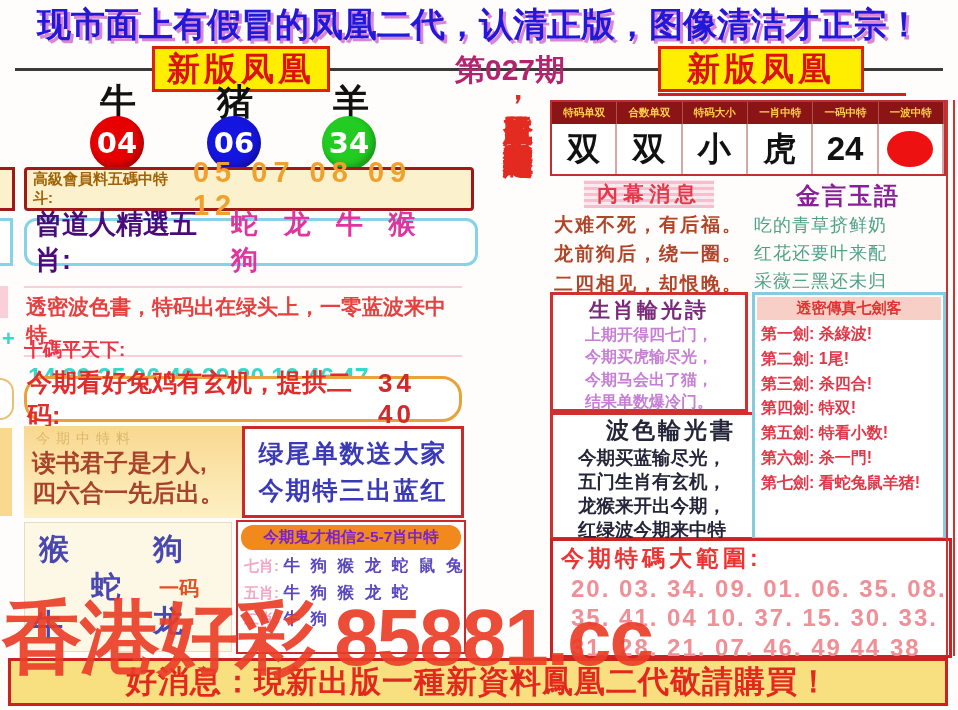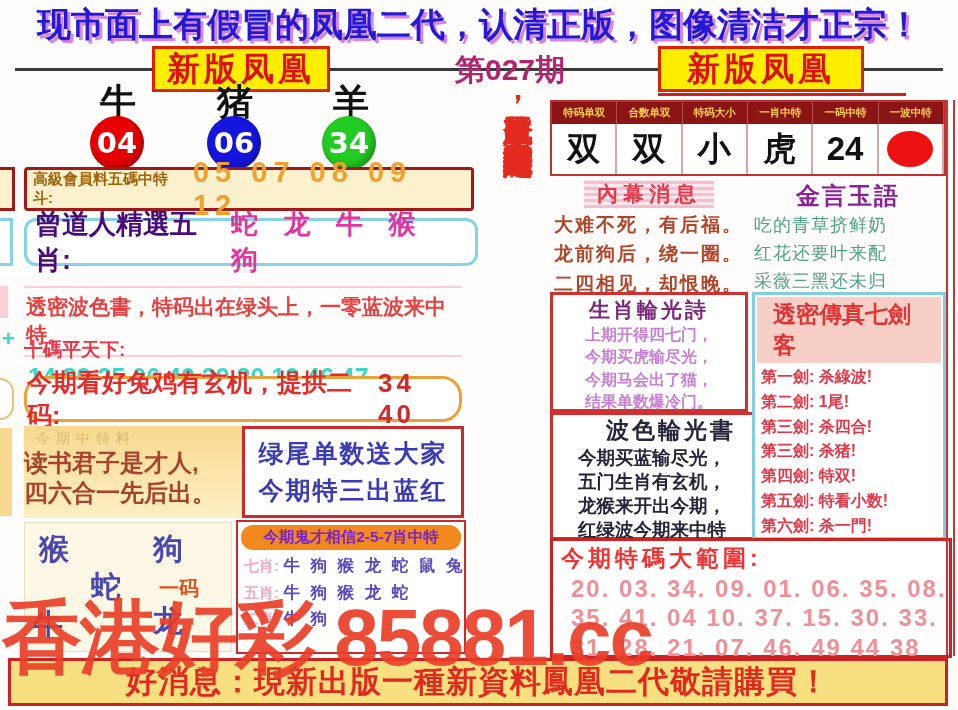--- a/index.html
+++ b/index.html
@@ -40,21 +40,21 @@
     border-top:2px solid rgba(240,150,170,.45);border-bottom:2px solid rgba(240,150,170,.45);padding:5px 0 6px 2px;}
   .ten-codes{left:24px;top:337px;width:436px;}
   .ten-label{font-size:19px;font-weight:bold;color:#ee3344;}
   .ten-numbers{font-size:25px;font-weight:bold;color:#38d8c8;margin-left:4px;}
   .two-box{left:24px;top:376px;width:432px;height:40px;background:#fff;border:3px solid #e8a23c;
     border-radius:20px;display:flex;align-items:center;justify-content:center;}
   .two-text{font-size:25px;font-weight:bold;color:#e32b2b;}
   .two-numbers{font-size:26px;font-weight:bold;color:#d02a2a;margin-left:10px;letter-spacing:4px;}
   .verse-box{left:24px;top:426px;width:240px;height:92px;background:linear-gradient(180deg,#f9d890,#fdf0c4);}
   .verse-faint{display:block;font-size:14px;color:rgba(190,150,60,.5);padding:4px 0 0 12px;letter-spacing:6px;}
-  .verse-line{display:block;font-size:24px;font-weight:bold;color:#a8432b;line-height:1.25;}
+  .verse-line{display:block;font-size:24px;font-weight:bold;color:#a8432b;padding-left:8px;line-height:1.25;}
   .greentail-box{left:242px;top:426px;width:216px;height:86px;background:#fff;border:3px solid #cc2a2a;
     display:flex;flex-direction:column;align-items:center;justify-content:center;}
   .greentail-line{font-size:25px;font-weight:bold;color:#3a3ab8;line-height:1.5;letter-spacing:2px;}
   .scatter-box{left:24px;top:522px;width:206px;height:128px;background:#fdf8e6;border:1px solid #e6ddbe;}
   .scatter-box span{position:absolute;font-size:30px;font-weight:bold;color:#4848b0;}
   .sc-monkey{left:14px;top:6px;} .sc-dog{left:128px;top:6px;} .sc-snake{left:66px;top:44px;}
   .sc-ox{left:8px;top:82px;} .sc-dragon{left:128px;top:78px;}
   .sc-code{left:134px;top:52px;font-size:20px !important;color:#e05020 !important;}
   .ghost-box{left:236px;top:520px;width:226px;height:130px;background:#fff;border:2px solid #cc2a2a;}
   .ghost-title{margin:3px 3px 2px 3px;background:#f2891e;border-radius:12px;color:#7a22cc;
@@ -83,21 +83,21 @@
   .golden{left:752px;top:180px;width:192px;height:110px;}
   .golden-title{text-align:center;font-size:24px;font-weight:bold;color:#8a1f9a;letter-spacing:2px;}
   .golden-line{font-size:18px;color:#4fa188;line-height:1.55;letter-spacing:1px;padding-left:2px;white-space:nowrap;}
   .zpoem{left:550px;top:292px;width:192px;height:114px;background:#fff;border:3px solid #d03030;}
   .zpoem-title{text-align:center;font-size:21px;font-weight:bold;color:#7a2a7a;letter-spacing:3px;padding-top:1px;}
   .zpoem-line{text-align:center;font-size:16px;font-weight:bold;color:#c67fd4;line-height:1.4;white-space:nowrap;}
   .wpoem{left:550px;top:412px;width:192px;height:122px;background:#fff;border:3px solid #d03030;padding-left:22px;}
   .wpoem-title{text-align:center;font-size:23px;font-weight:bold;color:#26263a;letter-spacing:3px;}
   .wpoem-line{font-size:18.5px;font-weight:bold;color:#26263a;line-height:1.3;padding-left:3px;white-space:nowrap;}
   .swords{left:752px;top:292px;width:188px;height:242px;background:#fff;border:3px solid #84ccdf;}
-  .swords-title{margin:2px;background:#f8cfc7;color:#e23333;font-size:23px;font-weight:bold;text-align:left;padding:2px 16px;}
+  .swords-title{margin:2px;background:#f8cfc7;color:#e23333;font-size:15px;font-weight:bold;text-align:center;padding:2px 8px;}
   .swords-line{font-size:16px;font-weight:bold;color:#e03848;line-height:1.55;padding-left:6px;white-space:nowrap;}
   .range{left:550px;top:538px;width:388px;height:112px;background:#fff;border:3px solid #cc2222;padding:2px 0 0 8px;}
   .range-title{font-size:23px;font-weight:bold;color:#ee3333;letter-spacing:4px;}
   .range-row{font-size:24px;font-weight:bold;color:#ef8f96;line-height:1.22;letter-spacing:2px;padding-left:10px;white-space:nowrap;}
 
   
   .footer{left:8px;top:658px;width:934px;height:42px;background:#f8e080;border:3px solid #cc2222;
     display:flex;align-items:center;justify-content:center;font-size:31px;font-weight:bold;color:#e3291e;letter-spacing:1px;}
   .watermark{left:2px;top:598px;font-size:80px;font-weight:bold;color:rgba(233,62,40,.92);z-index:60;
     white-space:nowrap;letter-spacing:-2px;line-height:1;}
@@ -238,21 +238,20 @@
     <div class="wpoem-line">五门生肖有玄机，</div>
     <div class="wpoem-line">龙猴来开出今期，</div>
     <div class="wpoem-line">红绿波今期来中特</div>
   </div>
 
   <div class="abs swords">
     <div class="swords-title">透密傳真七劍客</div>
     <div class="swords-line">第一劍: 杀綠波!</div>
     <div class="swords-line">第二劍: 1尾!</div>
     <div class="swords-line">第三劍: 杀四合!</div>
-    <div class="swords-line">第三劍: 杀猪!</div>
     <div class="swords-line">第四劍: 特双!</div>
     <div class="swords-line">第五劍: 特看小数!</div>
     <div class="swords-line">第六劍: 杀一門!</div>
     <div class="swords-line">第七劍: 看蛇兔鼠羊猪!</div>
   </div>
 
   <div class="abs range">
     <div class="range-title">今期特碼大範圍:</div>
     <div class="range-row">20. 03. 34. 09. 01. 06. 35. 08.</div>
     <div class="range-row">35. 41. 04  10. 37. 15. 30. 33.</div>

